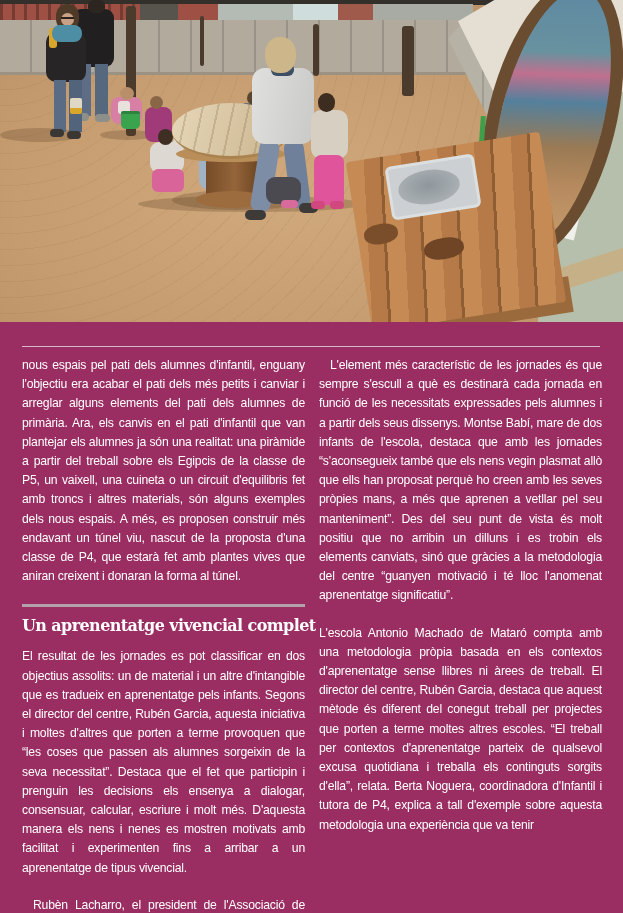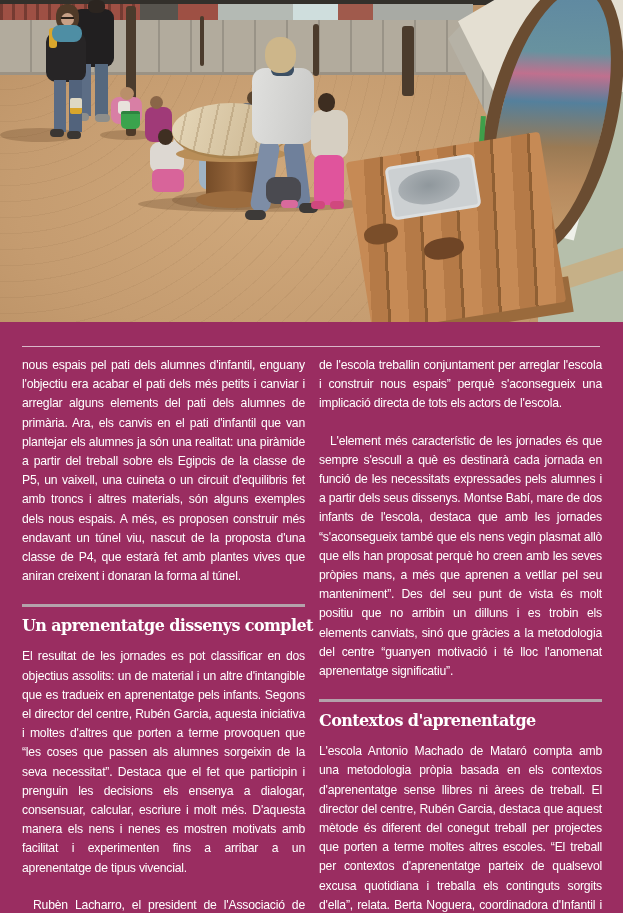--- a/index.html
+++ b/index.html
@@ -262,29 +262,24 @@
     <div class="stub2"></div>
   </div>
 
   <div class="caption-rule"></div>
 
   <div class="columns">
     <div class="col">
       <p>nous espais pel pati dels alumnes d'infantil, enguany l'objectiu era acabar el pati dels més petits i canviar i arreglar alguns elements del pati dels alumnes de primària. Ara, els canvis en el pati d'infantil que van plantejar els alumnes ja són una realitat: una piràmide a partir del treball sobre els Egipcis de la classe de P5, un vaixell, una cuineta o un circuit d'equilibris fet amb troncs i altres materials, són alguns exemples dels nous espais. A més, es proposen construir més endavant un túnel viu, nascut de la proposta d'una classe de P4, que estarà fet amb plantes vives que aniran creixent i donaran la forma al túnel.</p>
       <div class="section">
         <div class="rule"></div>
-        <h2>Un aprenentatge dissenys complet</h2>
+        <h2>Un aprenentatge vivencial complet</h2>
       </div>
       <p>El resultat de les jornades es pot classificar en dos objectius assolits: un de material i un altre d'intangible que es tradueix en aprenentatge pels infants. Segons el director del centre, Rubén Garcia, aquesta iniciativa i moltes d'altres que porten a terme provoquen que “les coses que passen als alumnes sorgeixin de la seva necessitat”. Destaca que el fet que participin i prenguin les decisions els ensenya a dialogar, consensuar, calcular, escriure i molt més. D'aquesta manera els nens i nenes es mostren motivats amb facilitat i experimenten fins a arribar a un aprenentatge de tipus vivencial.</p>
       <p class="indent">Rubèn Lacharro, el president de l'Associació de Familiars d'Alumnes (AFA), té clar que és molt enriquidor que “les famílies, els nens i nenes i els mestres</p>
     </div>
     <div class="col">
-      <p>de l'escola treballin conjuntament per arreglar l'escola i construir nous espais” perquè s'aconsegueix una implicació directa de tots els actors de l'escola.</p>
       <p class="indent">L'element més característic de les jornades és que sempre s'escull a què es destinarà cada jornada en funció de les necessitats expressades pels alumnes i a partir dels seus dissenys. Montse Babí, mare de dos infants de l'escola, destaca que amb les jornades “s'aconsegueix també que els nens vegin plasmat allò que ells han proposat perquè ho creen amb les seves pròpies mans, a més que aprenen a vetllar pel seu manteniment”. Des del seu punt de vista és molt positiu que no arribin un dilluns i es trobin els elements canviats, sinó que gràcies a la metodologia del centre “guanyen motivació i té lloc l'anomenat aprenentatge significatiu”.</p>
-      <div class="section">
-        <div class="rule"></div>
-        <h2>Contextos d'aprenentatge</h2>
-      </div>
       <p>L'escola Antonio Machado de Mataró compta amb una metodologia pròpia basada en els contextos d'aprenentatge sense llibres ni àrees de treball. El director del centre, Rubén Garcia, destaca que aquest mètode és diferent del conegut treball per projectes que porten a terme moltes altres escoles. “El treball per contextos d'aprenentatge parteix de qualsevol excusa quotidiana i treballa els continguts sorgits d'ella”, relata. Berta Noguera, coordinadora d'Infantil i tutora de P4, explica a tall d'exemple sobre aquesta metodologia una experiència que va tenir</p>
     </div>
   </div>
 
 </div>
 
 </body></html>

